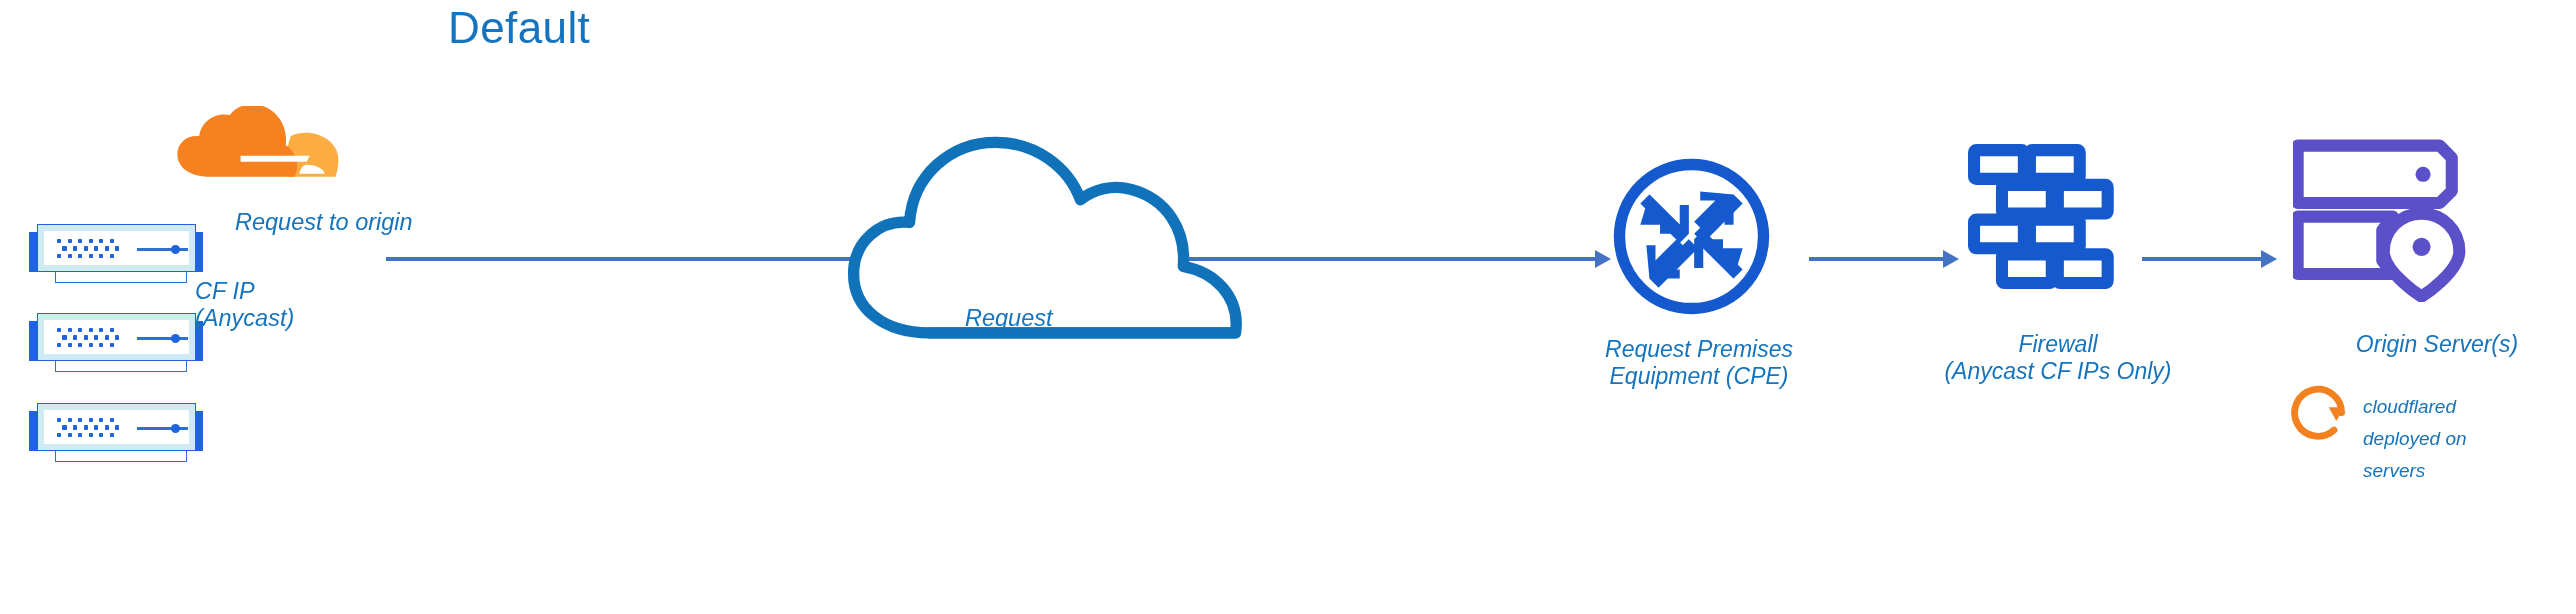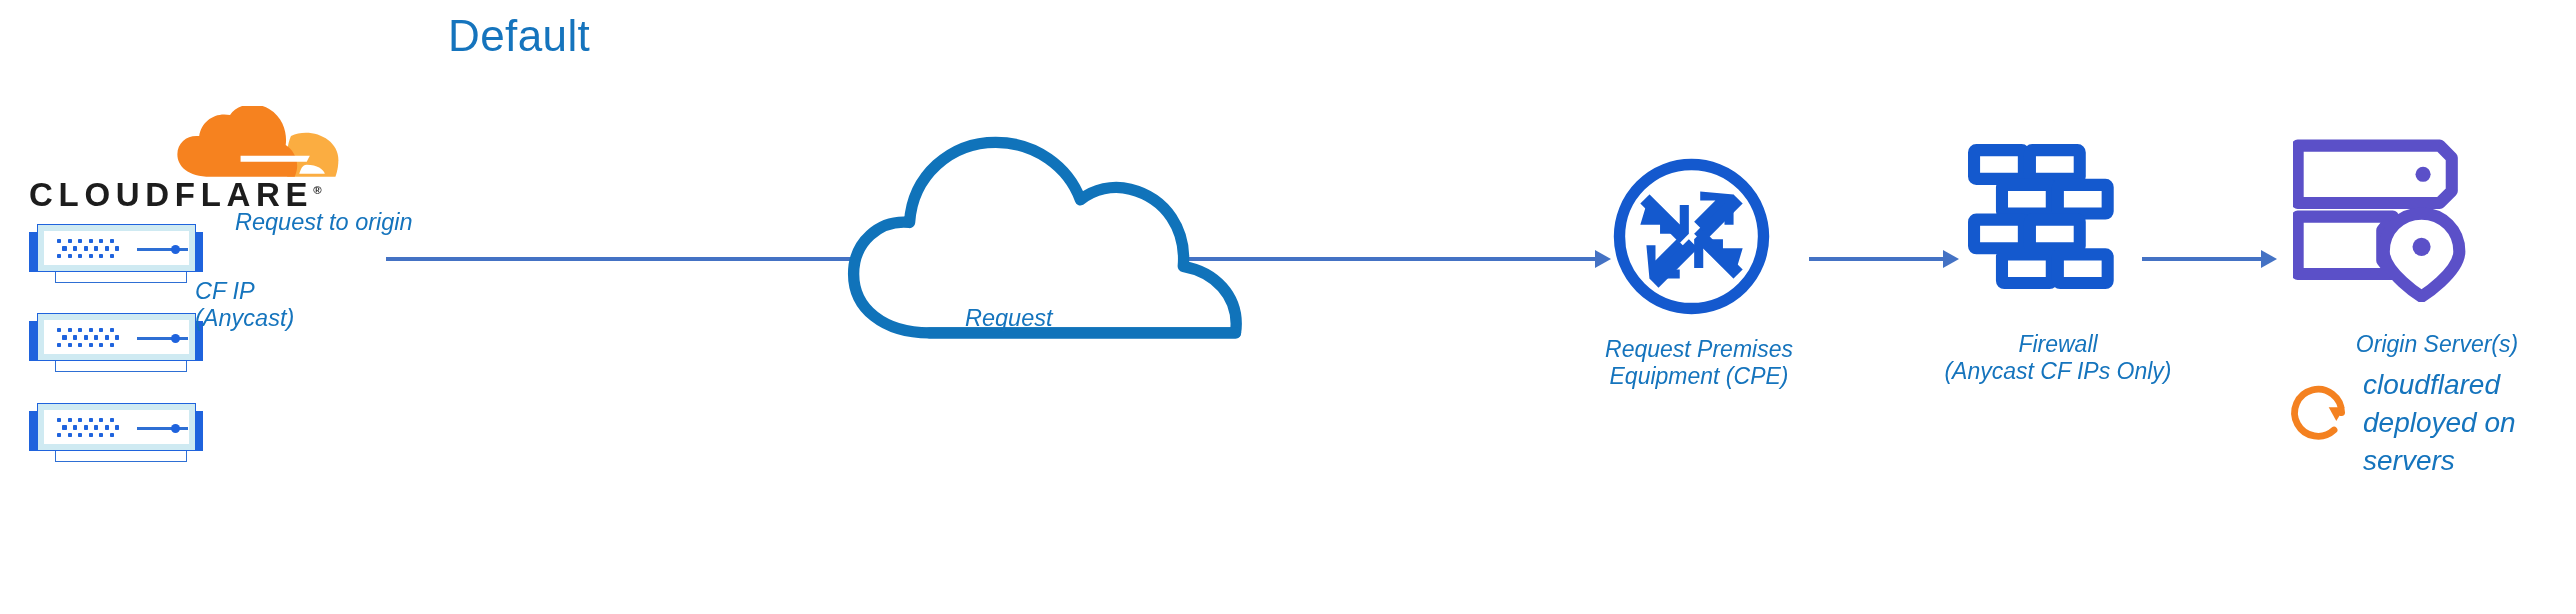--- a/index.html
+++ b/index.html
@@ -15,21 +15,21 @@
     width: 2576px;
     height: 614px;
     background: #ffffff;
     overflow: hidden;
   }
   .abs { position: absolute; }
 
   
   #title {
     left: 448px;
-    top: 11px;
+    top: 3px;
     font-size: 44px;
     color: #1574BD;
     letter-spacing: 0.4px;
     white-space: nowrap;
   }
 
   
   #cf-logo { left: 29px; top: 106px; width: 325px; height: 98px; }
   #cf-mark { position: absolute; left: 145px; top: 0px; width: 170px; height: 79px; }
   #cf-wordmark {
@@ -126,23 +126,23 @@
   }
   .label.center { text-align: center; }
 
   #label-request  { left: 235px; top: 209px; font-size: 23.5px; }
   #label-cfip     { left: 195px; top: 278px; font-size: 23.5px; }
   #label-internet { left: 965px; top: 305px; font-size: 23.5px; }
   #label-cpe      { left: 1540px; top: 336px; width: 318px; }
   #label-firewall { left: 1899px; top: 331px; width: 318px; }
   #label-origin   { left: 2312px; top: 331px; width: 250px; }
   #label-cloudflared {
-    left: 2363px; top: 366px;
+    left: 2363px; top: 391px;
     width: 182px;
-    font-size: 28px; line-height: 38px;
+    font-size: 19px; line-height: 32px;
   }
 
   
   #cloud { left: 840px; top: 106px; width: 431px; height: 242px; }
 
   
   #cpe-icon { left: 1610px; top: 155px; width: 163px; height: 163px; }
 
   
   #firewall-icon { left: 1968px; top: 144px; width: 151px; height: 155px; }
@@ -164,21 +164,20 @@
     <svg id="cf-mark" viewBox="0 0 225 105">
 
       <path d="M155 40 C180 28 218 42 218 72 C218 84 214 94 214 94 L150 94 C150 94 146 60 155 40 Z" fill="#FBAD41"></path>
 
       <path d="M48 94 C18 94 4 80 4 64 C4 48 18 38 33 40 C36 20 54 8 74 12
                C84 -4 110 -6 126 4 C146 16 150 38 148 52 C160 60 168 76 160 94 Z" fill="#F6821F"></path>
 
       <path d="M88 66 L180 66 L176 74 L88 74 Z" fill="#ffffff"></path>
       <path d="M176 78 C190 78 198 84 200 90 L166 90 C168 84 170 78 176 78 Z" fill="#ffffff"></path>
     </svg>
-    <div id="cf-wordmark">CLOUDFLARE<span class="reg">®</span></div>
   </div>
 
   <div class="rack abs" style="left:29px; top:224px;">
     <div class="rack-ear left"></div>
     <div class="rack-ear right"></div>
     <div class="rack-body">
       <div class="rack-face">
         <div class="dot-matrix">
             <i style="left: 0px; top: 0px;"></i>
             <i style="left: 10.6px; top: 0px;"></i>

